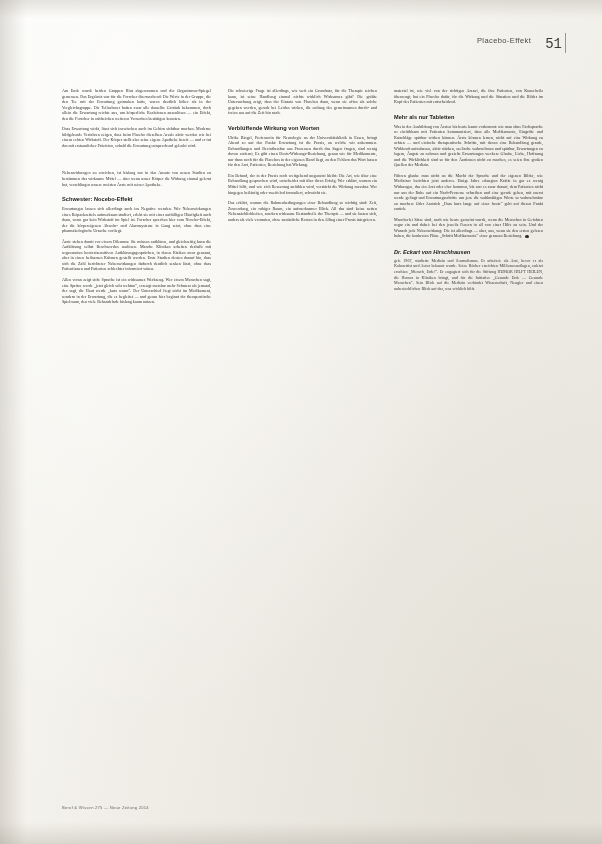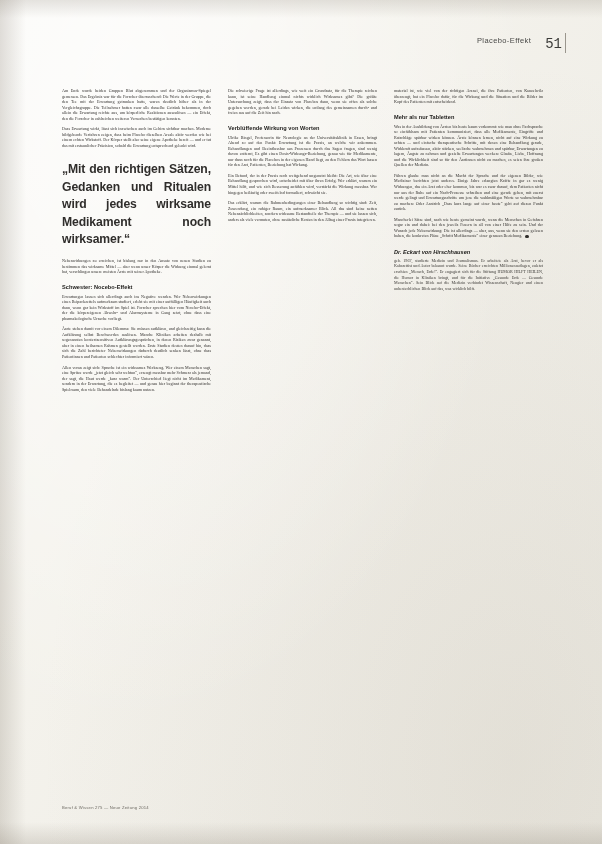--- a/index.html
+++ b/index.html
@@ -194,21 +194,20 @@
   </div>
   <div class="rh-rule"></div>
 
   <div class="columns scanblur">
 
     <div class="col">
       <p class="body-text">Am Ende wurde beiden Gruppen Blut abgenommen und der Organismus-Spiegel gemessen. Das Ergebnis war für die Forscher überraschend: Die Werte in der Gruppe, die den Tee mit der Erwartung getrunken hatte, waren deutlich höher als in der Vergleichsgruppe. Die Teilnehmer hatten zwar alle dasselbe Getränk bekommen, doch allein die Erwartung reichte aus, um körperliche Reaktionen auszulösen — ein Effekt, den die Forscher in zahlreichen weiteren Versuchen bestätigen konnten.</p>
       <div class="gap-s"></div>
       <p class="body-text">Dass Erwartung wirkt, lässt sich inzwischen auch im Gehirn sichtbar machen. Moderne bildgebende Verfahren zeigen, dass beim Placebo dieselben Areale aktiv werden wie bei einem echten Wirkstoff. Der Körper stellt also seine eigene Apotheke bereit — und er tut das mit erstaunlicher Präzision, sobald die Erwartung entsprechend gelenkt wird.</p>
       <div class="gap-l"></div>
-      <p class="pullquote">„Mit den richtigen Sätzen, Gedanken und Ritualen wird jedes wirksame Medikament noch wirksamer.“</p>
       <div class="gap-m"></div>
       <p class="body-text">Nebenwirkungen zu erreichen, ist bislang nur in den Ansatz von neuen Studien zu bestimmen das wirksame Mittel — aber wenn unser Körper die Wirkung einmal gelernt hat, verschlingen unsere meisten Ärzte mit seiner Apotheke.</p>
       <div class="gap-m"></div>
       <div class="subhead">Schwester: Nocebo-Effekt</div>
       <p class="body-text">Erwartungen lassen sich allerdings auch ins Negative wenden. Wer Nebenwirkungen eines Beipackzettels aufmerksam studiert, erlebt sie mit einer auffälligen Häufigkeit auch dann, wenn gar kein Wirkstoff im Spiel ist. Forscher sprechen hier vom Nocebo-Effekt, der die körpereigenen Abwehr- und Alarmsysteme in Gang setzt, ohne dass eine pharmakologische Ursache vorliegt.</p>
       <div class="gap-s"></div>
       <p class="body-text">Ärzte stehen damit vor einem Dilemma: Sie müssen aufklären, und gleichzeitig kann die Aufklärung selbst Beschwerden auslösen. Manche Kliniken arbeiten deshalb mit sogenannten kontextsensitiven Aufklärungsgesprächen, in denen Risiken zwar genannt, aber in einen heilsamen Rahmen gestellt werden. Erste Studien deuten darauf hin, dass sich die Zahl berichteter Nebenwirkungen dadurch deutlich senken lässt, ohne dass Patientinnen und Patienten schlechter informiert wären.</p>
       <div class="gap-s"></div>
       <p class="body-text">Allen voran zeigt sich: Sprache ist ein wirksames Werkzeug. Wer einem Menschen sagt, eine Spritze werde „jetzt gleich sehr wehtun“, erzeugt messbar mehr Schmerz als jemand, der sagt, die Haut werde „kurz warm“. Der Unterschied liegt nicht im Medikament, sondern in der Erwartung, die es begleitet — und genau hier beginnt der therapeutische Spielraum, den viele Behandelnde bislang kaum nutzen.</p>
     </div>

